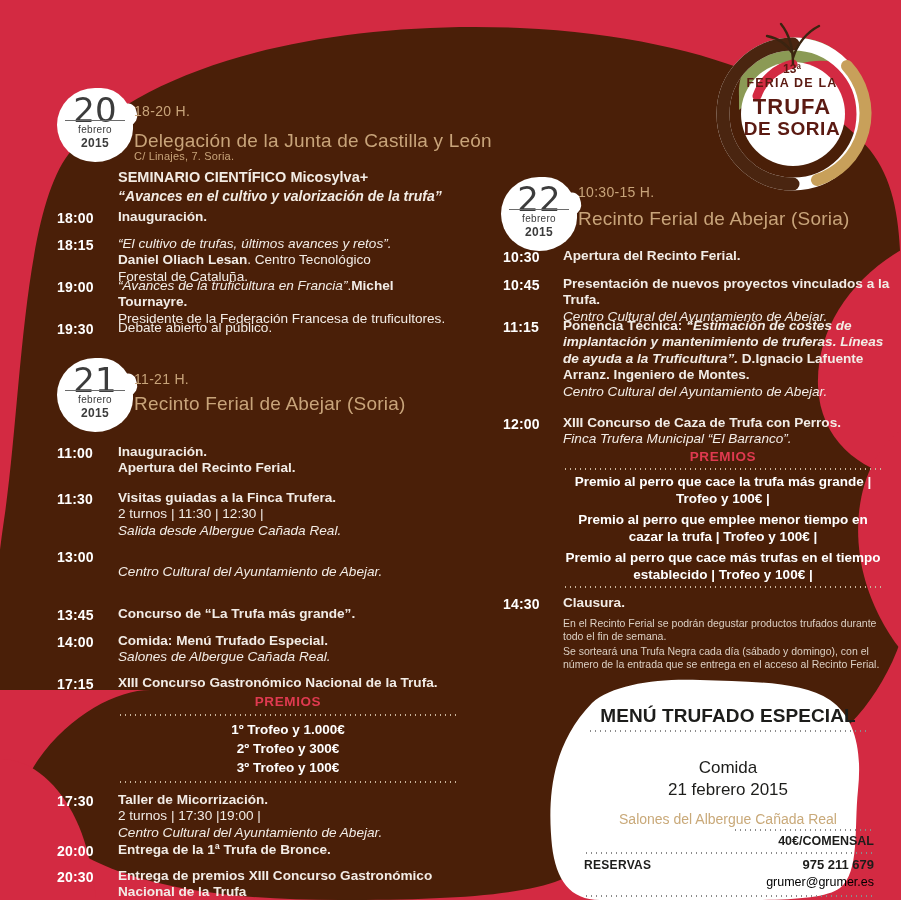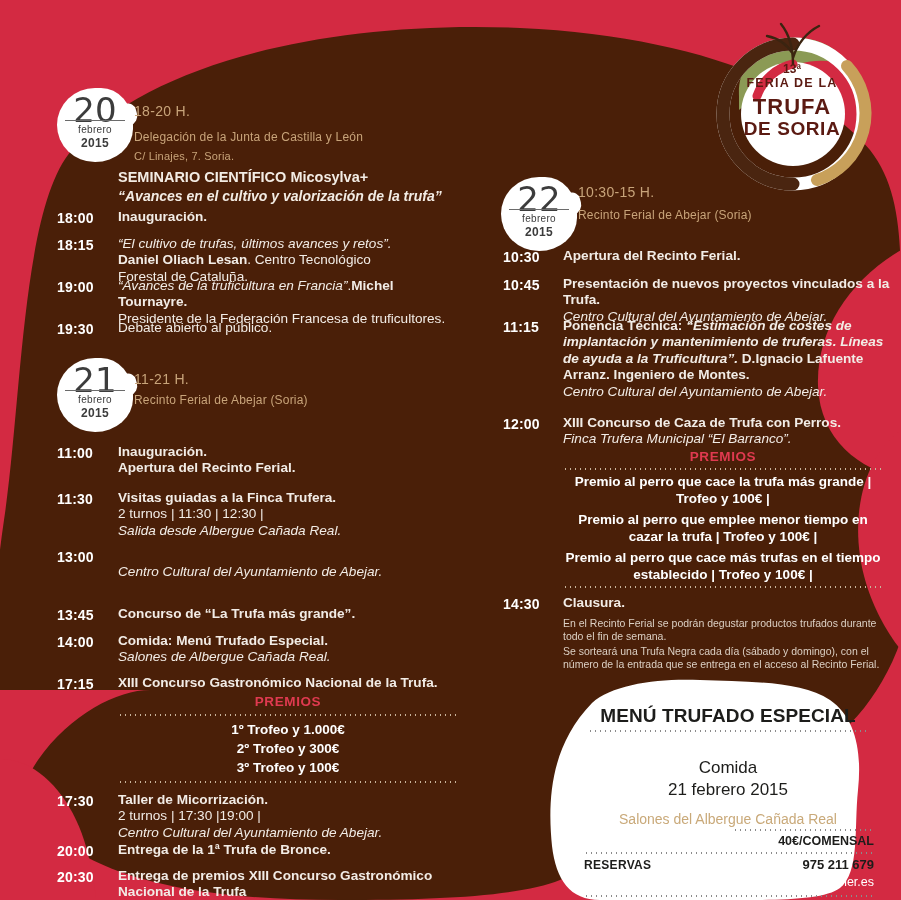--- a/index.html
+++ b/index.html
@@ -48,21 +48,21 @@
   .daybadge .mon {
     position:absolute; top:36px; left:0; right:0; text-align:center;
     font-size:10px; color:#3c3c3c; letter-spacing:.3px;
   }
   .daybadge .yr {
     position:absolute; top:48px; left:0; right:0; text-align:center;
     font-size:12px; color:#3c3c3c; letter-spacing:.3px;font-weight:bold;
   }
 
   .hdr-time { position:absolute; font-size:14px; color:#c8a47a; letter-spacing:.3px; }
-  .hdr-place { position:absolute; font-size:12px; color:#c8a47a; letter-spacing:.2px; }
+  .hdr-place { position:absolute; font-size:19px; color:#c8a47a; letter-spacing:.2px; }
   .hdr-addr { position:absolute; font-size:11px; color:#c8a47a; letter-spacing:.2px; }
 
   .sem-t { position:absolute; font-size:14.5px; color:#f3ece4; font-weight:bold; }
   .sem-s { position:absolute; font-size:14px; color:#f3ece4; font-weight:bold; font-style:italic; }
   .rt { position:absolute; font-size:14px; font-weight:bold; color:#ffffff; letter-spacing:.2px; }
   .rb { position:absolute; font-size:13.6px; color:#f2ece6; line-height:16.4px; }
   .rb b { font-weight:bold; }
   .rb i { font-style:italic; }
 
   .premios {
@@ -86,21 +86,21 @@
     font-size:19px; font-weight:bold; color:#1d1d1b; letter-spacing:.1px; }
   .mc-sub { position:absolute; left:0; right:0; text-align:left;
     font-size:17px; color:#ffffff; letter-spacing:1px; }
   .mc-line { position:absolute; left:0; right:0; text-align:center;
     font-size:17px; color:#1d1d1b; }
   .mc-venue { position:absolute; left:0; right:0; text-align:center;
     font-size:14px; color:#c9a979; }
   .mc-price { position:absolute; right:4px; font-size:12.5px; font-weight:bold; color:#1d1d1b; }
   .mc-res { position:absolute; left:6px; font-size:12px; font-weight:bold; color:#1d1d1b; letter-spacing:.3px; }
   .mc-tel { position:absolute; right:4px; font-size:13px; font-weight:bold; color:#1d1d1b; }
-  .mc-mail { position:absolute; right:4px; font-size:12.5px; color:#ffffff; }
+  .mc-mail { position:absolute; right:4px; font-size:12.5px; color:#000000; }
   .mdots { position:absolute; height:2px;
     background-image:radial-gradient(circle, #8b8b8b 0.9px, transparent 1.1px);
     background-size:5px 2px; background-repeat:repeat-x; }
 
   
   #logo { position:absolute; left:697px; top:18px; width:190px; height:195px; }
   .logo-txt { position:absolute; text-align:center; left:0; right:0; color:#5b1a12; }
   .lg-13 { top:44px; font-size:12px; font-weight:bold; }
   .lg-feria { top:58px; font-size:12.5px; font-weight:bold; letter-spacing:1.2px; }
   .lg-trufa { top:76px; font-size:22px; font-weight:bold; letter-spacing:1px; }

